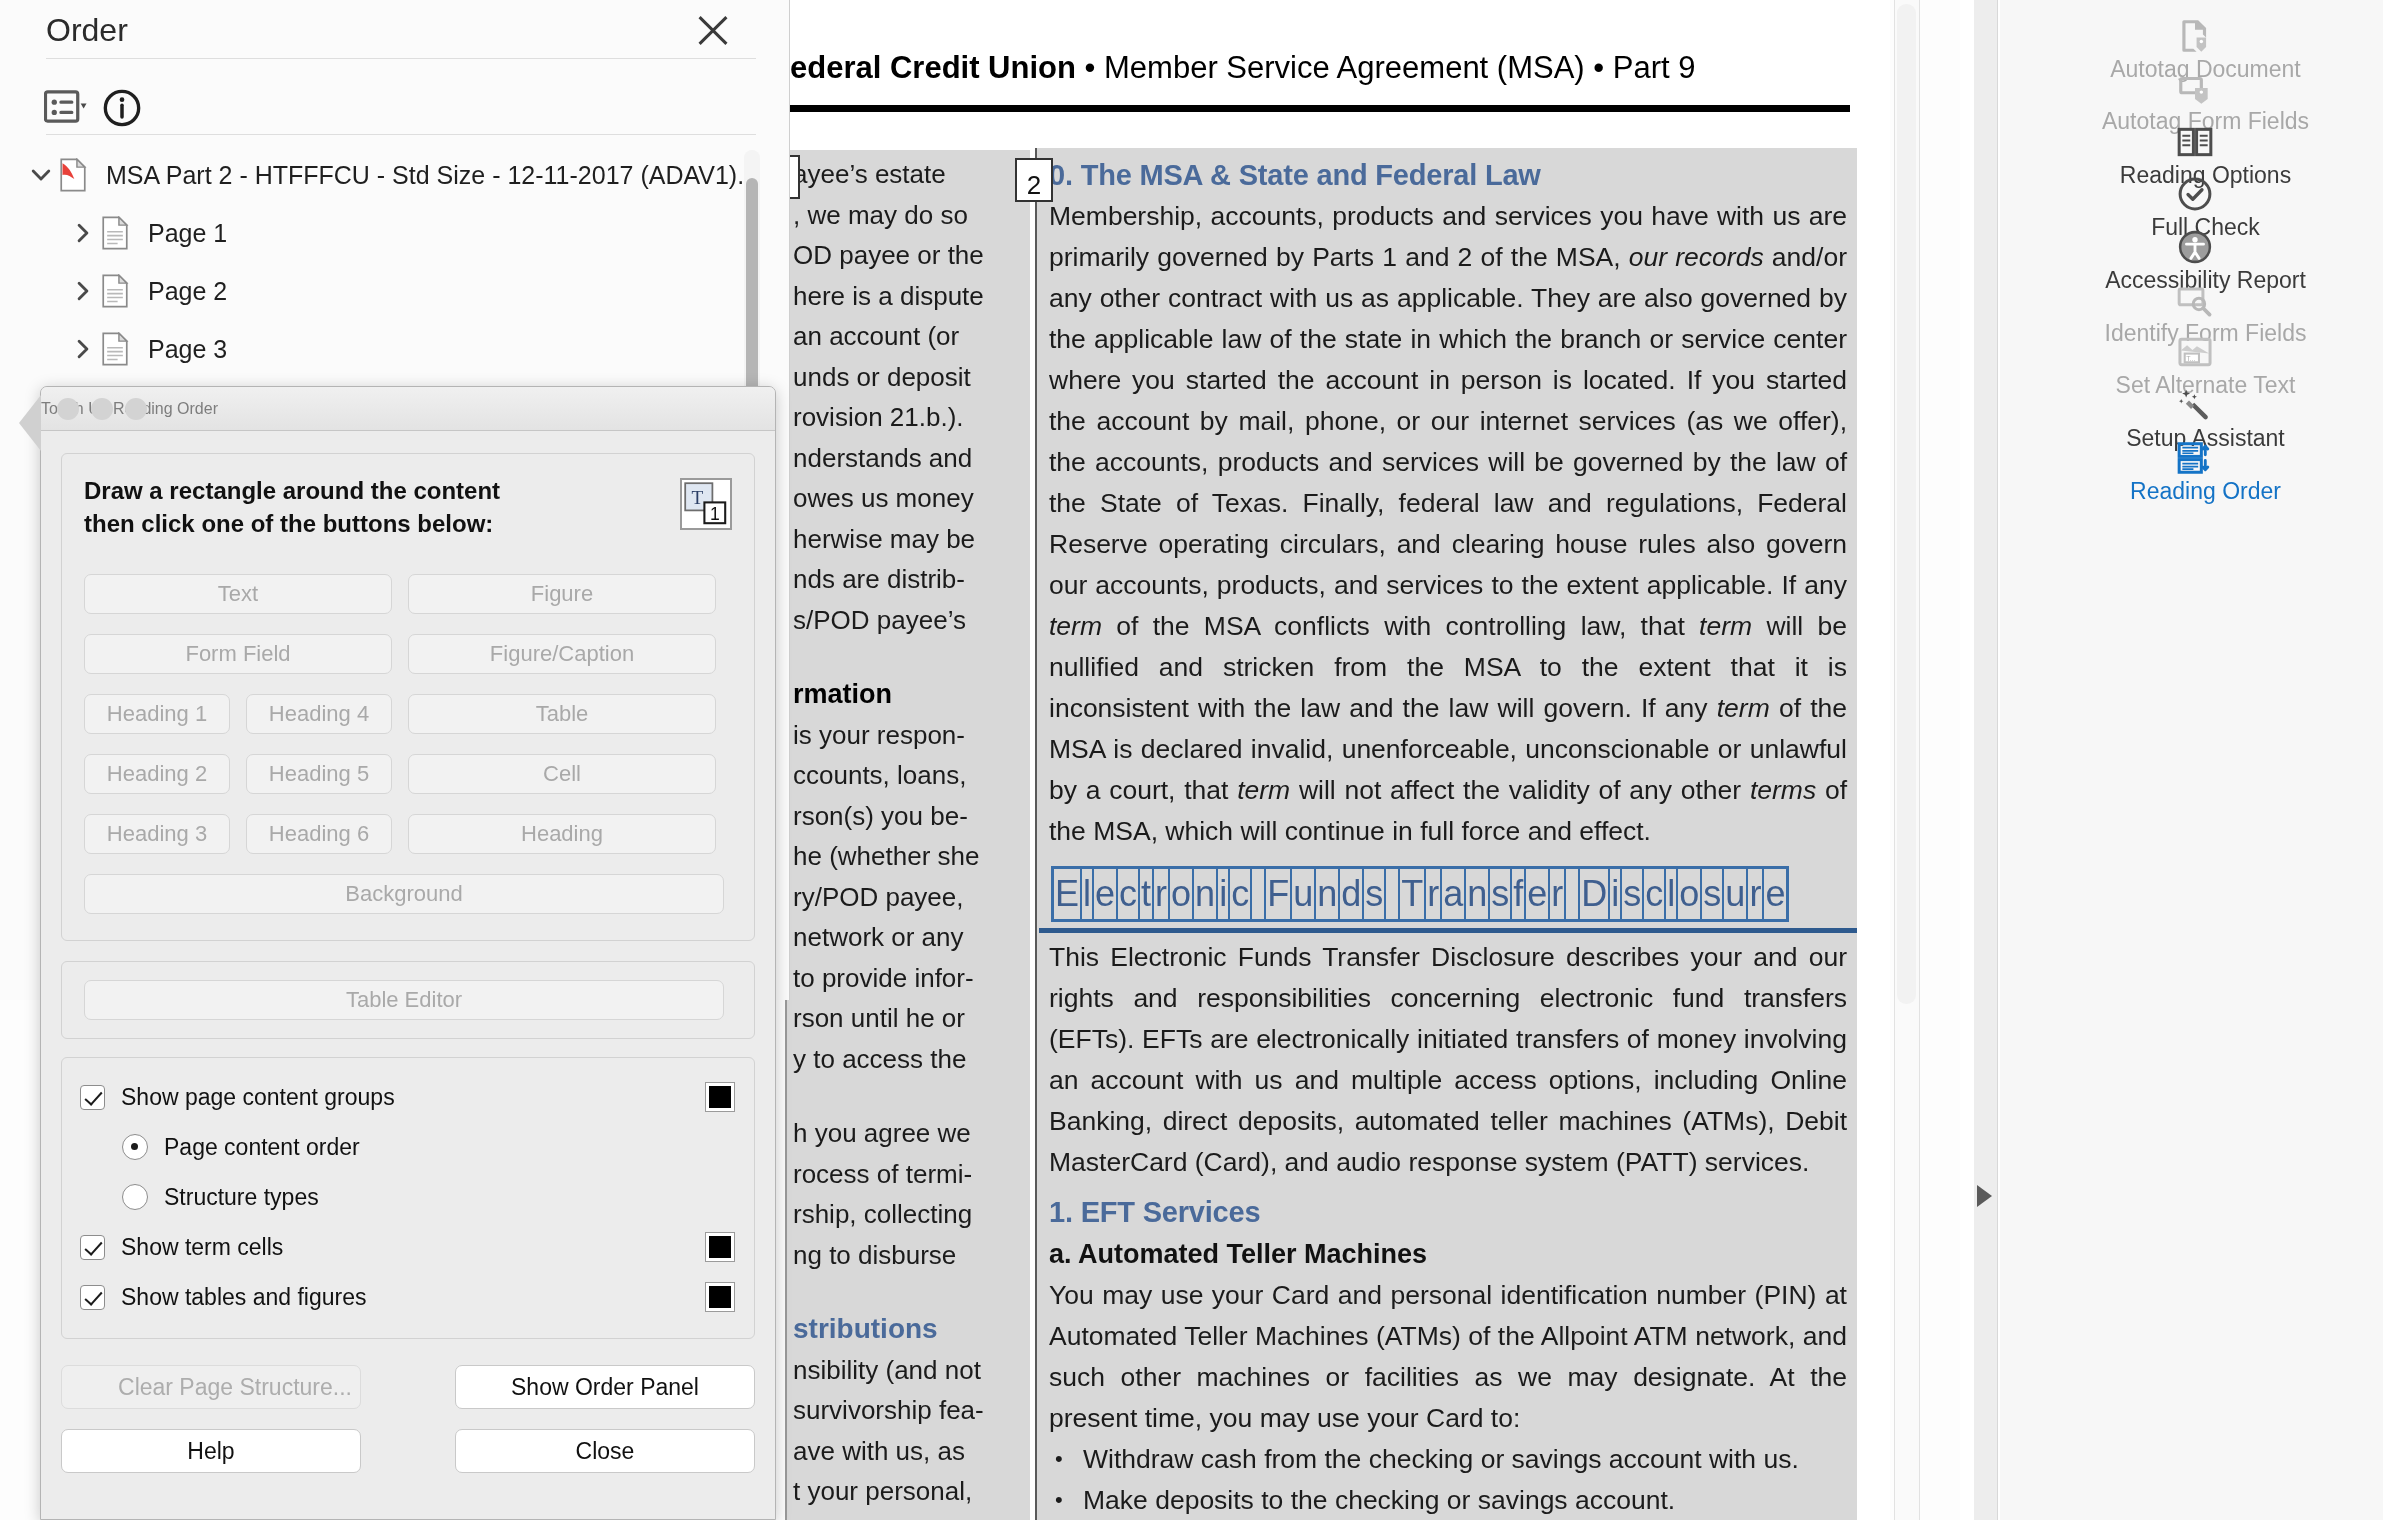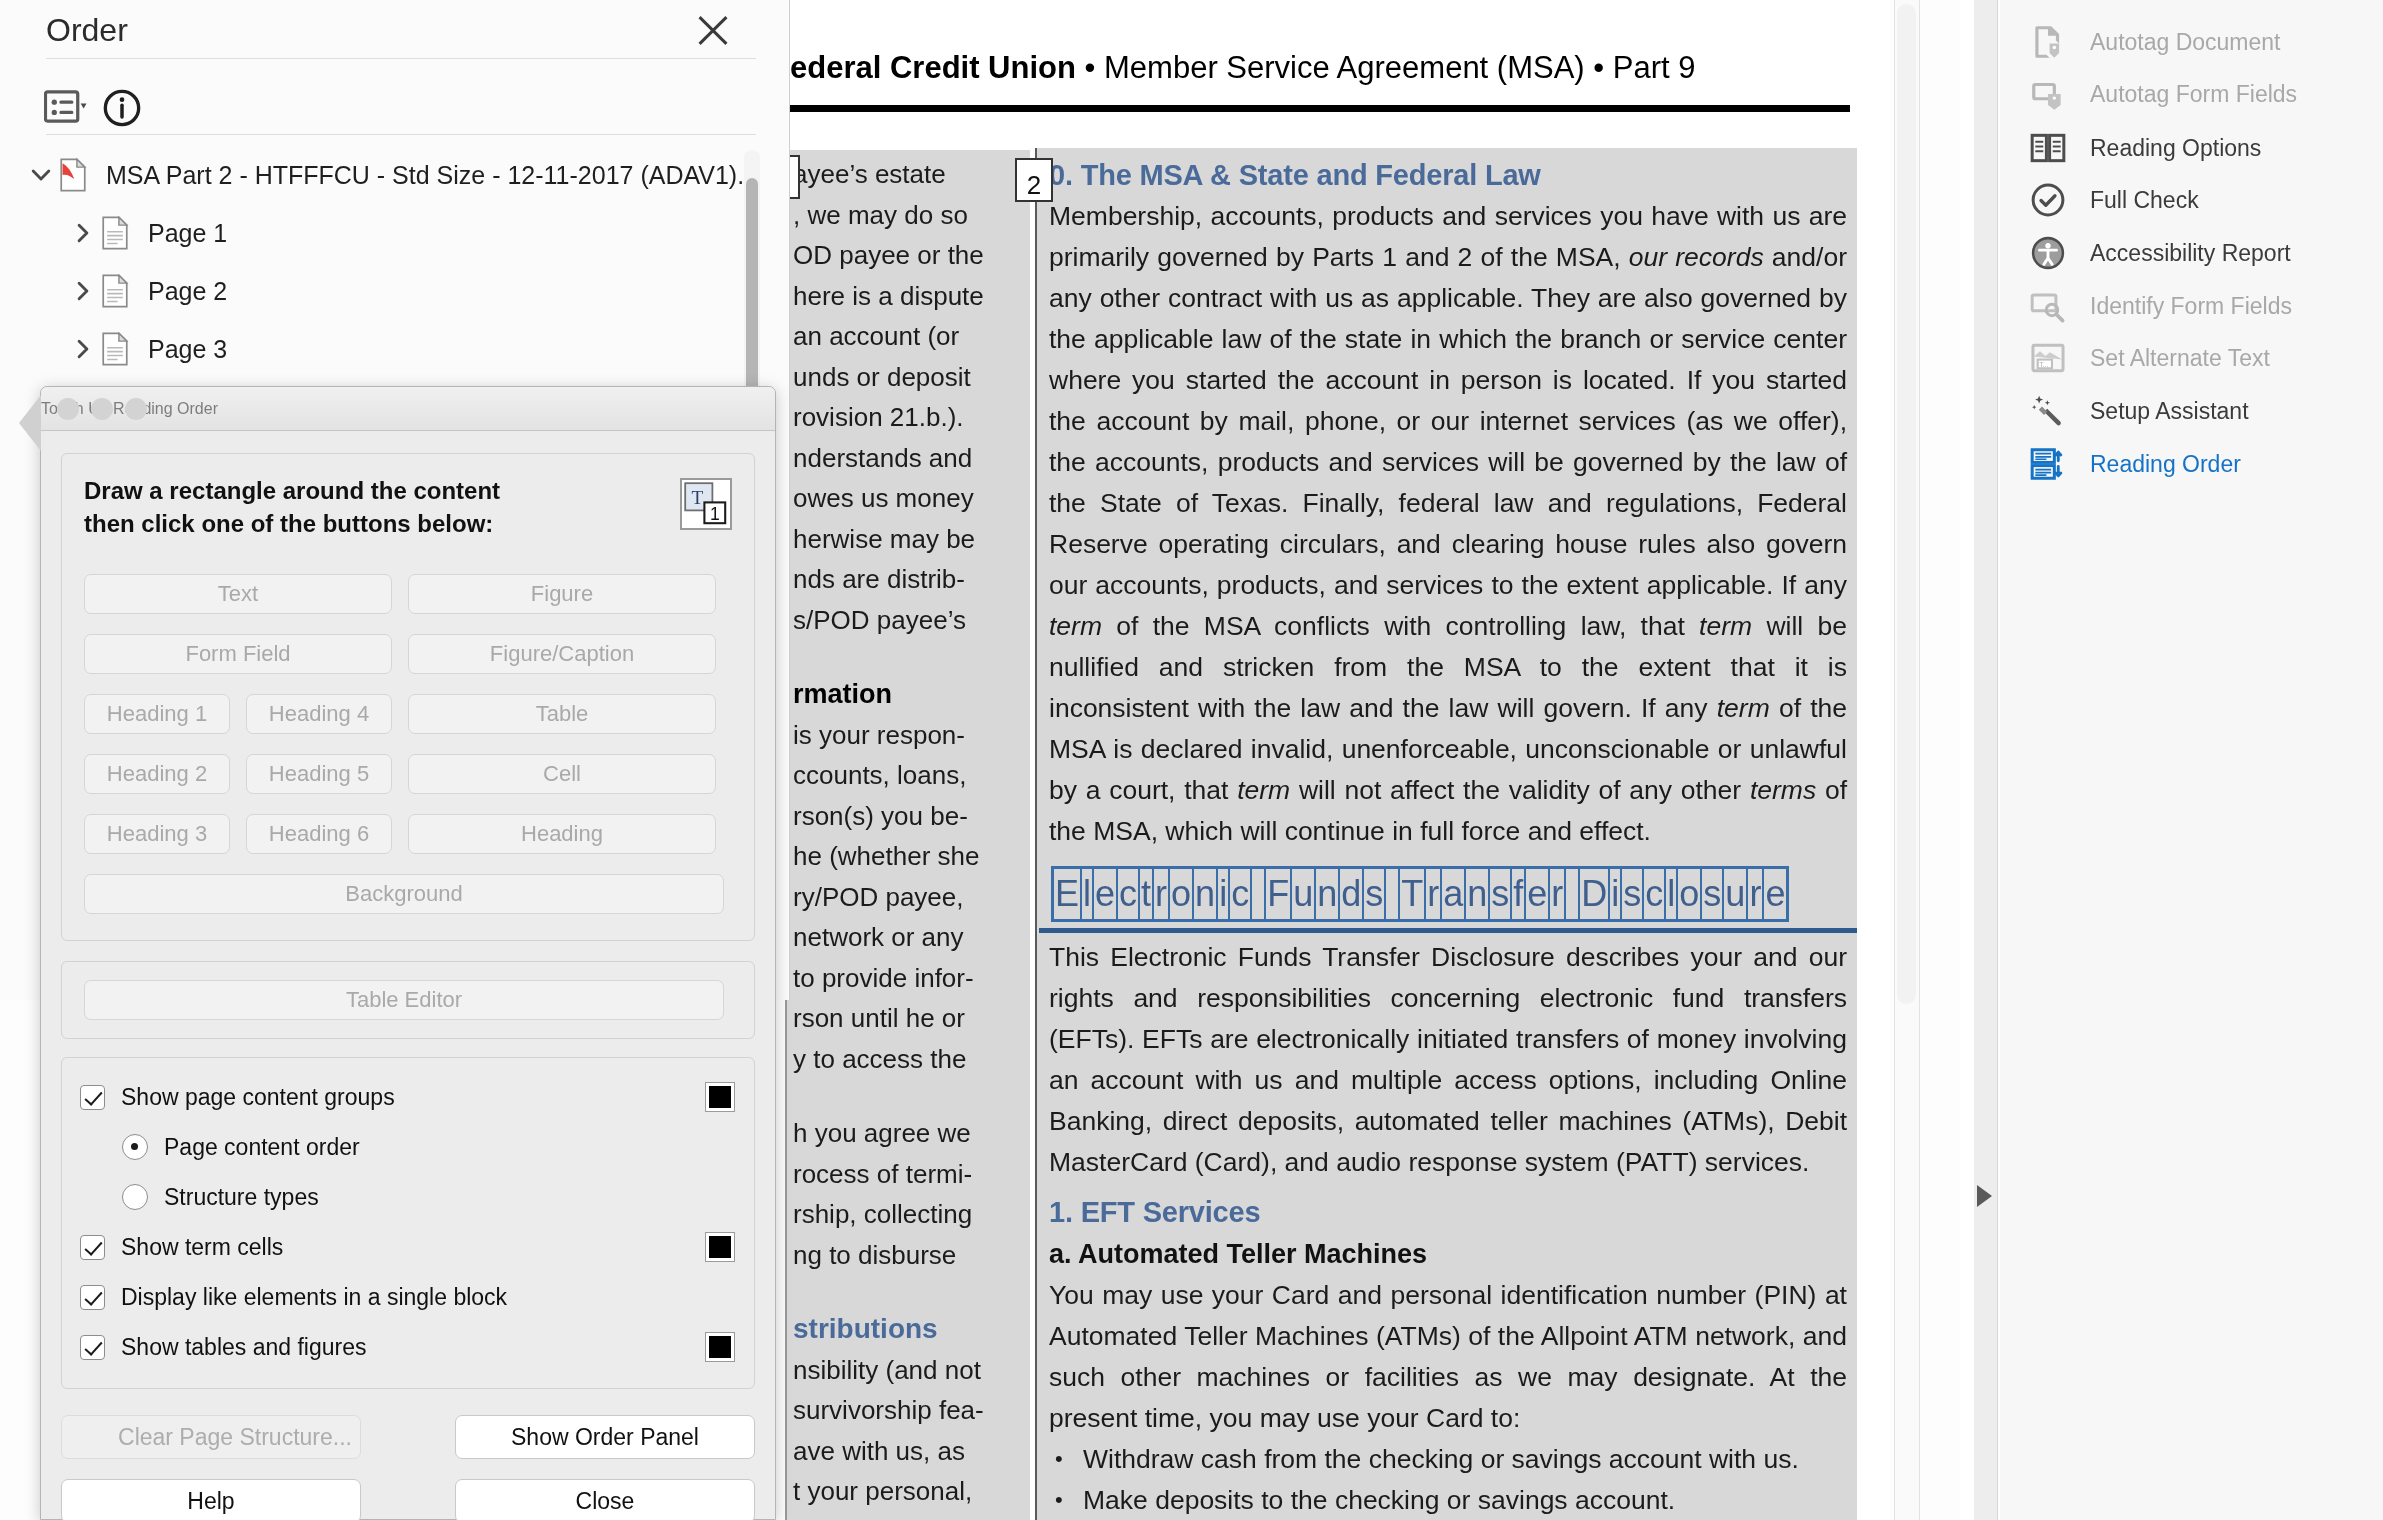--- a/index.html
+++ b/index.html
@@ -119,21 +119,21 @@
     border-bottom: 11px solid transparent; border-left: 15px solid #5a5a5a;
   }
 
   
   .tools {
     position: absolute; left: 2000px; top: 0; width: 383px; height: 1520px;
     background: #f7f7f7;
   }
   .tool-row {
     position: absolute; left: 0; width: 383px; height: 52px;
-    display: flex; align-items: center; padding-left: 28px;
+    display: flex; align-items: center; padding-left: 28px; flex-direction: column;
   }
   .tool-ico {
     width: 40px; height: 40px; margin-right: 22px;
     display: flex; align-items: center; justify-content: center; flex: 0 0 40px;
   }
   .tool-label { font-size: 23px; white-space: nowrap; }
   .tool-row.disabled .tool-label { color: #a8a8a8; }
   .tool-row.enabled  .tool-label { color: #3b3b3b; }
   .tool-row.active   .tool-label { color: #1473c6; }
 
@@ -650,24 +650,20 @@
         <span class="rad"></span>
         <span class="opt-label">Structure types</span>
       </div>
       <div class="opt-row">
         <span class="cbx on"></span>
         <span class="opt-label">Show term cells</span>
         <span class="swatch"></span>
       </div>
       <div class="opt-row">
         <span class="cbx on"></span>
-        <span class="opt-label">Display like elements in a single block</span>
-      </div>
-      <div class="opt-row">
-        <span class="cbx on"></span>
         <span class="opt-label">Show tables and figures</span>
         <span class="swatch"></span>
       </div>
     </div>
 
     <div class="tur-footer">
       <div class="fbtn-line">
         <div class="fbtn dis">Clear Page Structure...</div>
         <div class="fbtn">Show Order Panel</div>
       </div>

